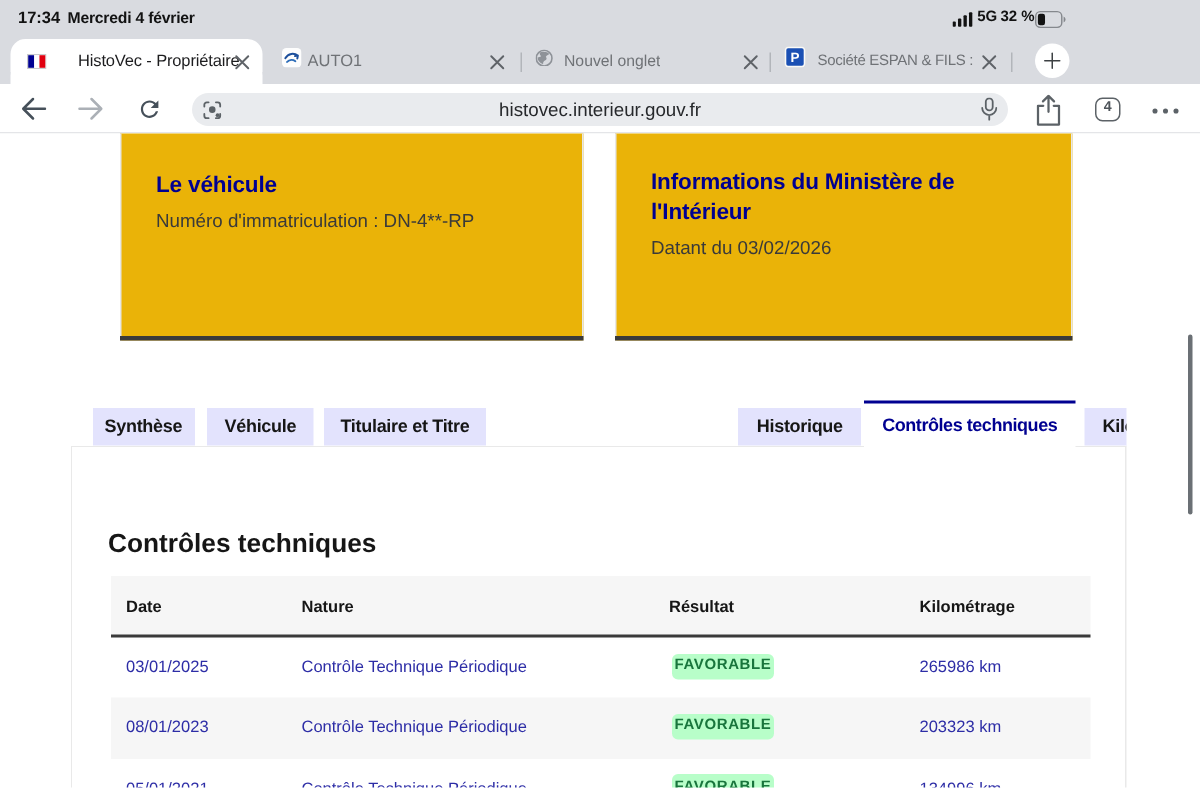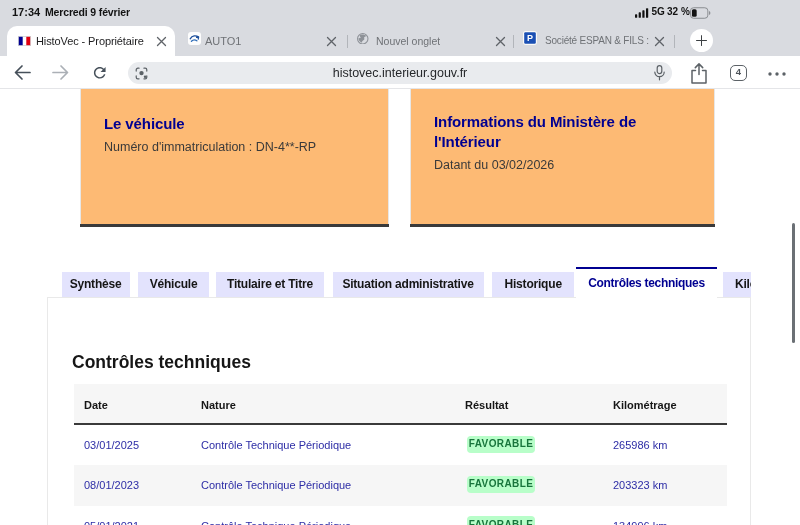--- a/index.html
+++ b/index.html
@@ -6,41 +6,41 @@
 html,body { width:800px; height:525px; overflow:hidden; font-family:"Liberation Sans", sans-serif; background:#fff; }
 #wrap { position:relative; width:800px; height:525px; }
 
 
 #statusbar { position:absolute; left:0; top:0; width:800px; height:26px; background:#d9dbe0; }
 .sbt { position:absolute; top:6px; font-size:11px; font-weight:bold; color:#121212; white-space:nowrap; }
 
 
 #tabstrip { position:absolute; left:0; top:26px; width:800px; height:30px; background:#d9dbe0; }
 .tab-active { position:absolute; left:7px; top:0px; width:168px; height:30px; background:#fff; border-radius:10px 10px 0 0; }
-.tab-active .ttl { position:absolute; left:29px; top:8.5px; font-size:11px; letter-spacing:-0.1px; color:#1d1d1f; white-space:nowrap; }
+.tab-active .ttl { position:absolute; left:45px; top:8.5px; font-size:11px; letter-spacing:-0.1px; color:#1d1d1f; white-space:nowrap; }
 .corner { position:absolute; top:22px; width:8px; height:8px; background:#d9dbe0; }
 .itab { position:absolute; top:0; height:30px; }
 .itab .ttl { position:absolute; top:9px; font-size:10.5px; color:#6f7276; white-space:nowrap; overflow:hidden; }
 .tclose { position:absolute; width:11px; height:11px; }
 .tsep { position:absolute; top:9px; width:1px; height:13px; background:#b2b5ba; }
 #plusbtn { position:absolute; left:690px; top:3px; width:23px; height:23px; background:#fff; border-radius:50%; }
 #plusbtn:before { content:""; position:absolute; left:6px; top:10.6px; width:11px; height:1.8px; background:#3c4043; border-radius:1px; }
 #plusbtn:after { content:""; position:absolute; left:10.6px; top:6px; width:1.8px; height:11px; background:#3c4043; border-radius:1px; }
 
 
 #navbar { position:absolute; left:0; top:56px; width:800px; height:33px; background:#fff; border-bottom:1px solid #e4e5e8; }
 #urlpill { position:absolute; left:128px; top:6px; width:544px; height:22px; background:#e9ebee; border-radius:11px; }
 #urltext { position:absolute; left:0; right:0; top:4px; text-align:center; font-size:12.5px; color:#26282b; }
 #tabcount { position:absolute; left:730px; top:9px; width:17px; height:16px; border:1.8px solid #5c6267; border-radius:5px; color:#4e545a; font-size:9.5px; font-weight:bold; text-align:center; line-height:12.5px; }
 
 
 #content { position:absolute; left:0; top:89px; width:800px; height:436px; background:#fff; }
 
 
-.card { position:absolute; top:0px; background:#fdba74; border-left:1px solid #e7e7e7; border-right:1px solid #e7e7e7; }
+.card { position:absolute; top:0px; background:#eab308; border-left:1px solid #e7e7e7; border-right:1px solid #e7e7e7; }
 .card .cb { position:absolute; left:-1px; right:-1px; bottom:0; height:3px; background:#3a3a3a; }
 .card h3 { color:#000091; font-weight:bold; font-size:15px; letter-spacing:-0.1px; line-height:19.5px; }
 .card p { color:#3a3a3a; font-size:12.5px; }
 #card1 { left:80px; width:309px; height:138px; }
 #card2 { left:410px; width:305px; height:138px; }
 .cpad { padding:23px 22px 0 23px; }
 #card1 p { margin-top:6px; }
 #card2 p { margin-top:7px; }
 
 
@@ -55,34 +55,34 @@
 #tbl { position:absolute; left:27px; top:87px; width:653px; font-size:11px; }
 .trow { position:relative; width:653px; }
 .thead { height:41px; background:#f6f6f6; border-bottom:2px solid #3a3a3a; }
 .thead div { position:absolute; top:15px; font-weight:bold; color:#161616; }
 .r { height:40.3px; }
 .r div { position:absolute; top:14px; color:#2d2da6; }
 .r .c3 { top:10.5px; }
 .r.alt { background:#f6f6f6; }
 .c1 { left:10px; }
 .c2 { left:127px; }
-.c3 { left:391px; }
+.c3 { left:372px; }
 .c4 { left:539px; }
 .badge { display:inline-block; margin-left:2px; background:#b8fec9; color:#18753c; font-weight:bold; font-size:10px; line-height:10px; letter-spacing:0.4px; padding:3.5px 0; width:68px; text-align:center; border-radius:4px; }
 
 
 #scrollbar { position:absolute; left:791.5px; top:223px; width:3.5px; height:120px; background:#6b7075; border-radius:2px; }
 </style>
 </head>
 <body>
 <div id="wrap">
 
   <div id="statusbar">
     <div class="sbt" style="left:12px;">17:34</div>
-    <div class="sbt" style="left:45px; font-size:10.5px; letter-spacing:-0.15px;">Mercredi 9 février</div>
+    <div class="sbt" style="left:45px; font-size:10.5px; letter-spacing:-0.15px;">Mercredi 4 février</div>
     <svg style="position:absolute;left:635px;top:8px;" width="13.5" height="10" viewBox="0 0 14 10">
       <rect x="0" y="6.3" width="2.3" height="3.7" rx="0.7" fill="#121212"></rect>
       <rect x="3.8" y="4.3" width="2.3" height="5.7" rx="0.7" fill="#121212"></rect>
       <rect x="7.6" y="2.1" width="2.3" height="7.9" rx="0.7" fill="#121212"></rect>
       <rect x="11.4" y="0" width="2.3" height="10" rx="0.7" fill="#121212"></rect>
     </svg>
     <div class="sbt" style="left:651.5px; font-size:10px;">5G</div>
     <div class="sbt" style="left:667px; font-size:10px;">32&nbsp;%</div>
     <svg style="position:absolute;left:689.5px;top:7px;" width="21" height="12" viewBox="0 0 22 12">
       <rect x="0.5" y="0.5" width="18.2" height="11" rx="3.2" fill="none" stroke="#85888d" stroke-width="1"></rect>
@@ -192,21 +192,20 @@
       <div class="cpad">
         <h3>Informations du Ministère de l'Intérieur</h3>
         <p>Datant du 03/02/2026</p>
       </div>
       <div class="cb"></div>
     </div>
 
     <div class="dtab" style="left:61.6px; width:68px;">Synthèse</div>
     <div class="dtab" style="left:138.4px; width:70.4px;">Véhicule</div>
     <div class="dtab" style="left:215.6px; width:108.8px;">Titulaire et Titre</div>
-    <div class="dtab" style="left:332.5px; width:151px;">Situation administrative</div>
     <div class="dtab" style="left:492.4px; width:81.6px;">Historique</div>
     <div id="dtab-active">Contrôles techniques</div>
     <div class="dtab" style="left:723px; width:28px; overflow:hidden; text-align:left; padding-left:12px;">Kilométrage</div>
 
     <div id="panel">
       <h2>Contrôles techniques</h2>
       <div id="tbl">
         <div class="trow thead">
           <div class="c1">Date</div>
             <div class="c2">Nature</div>

